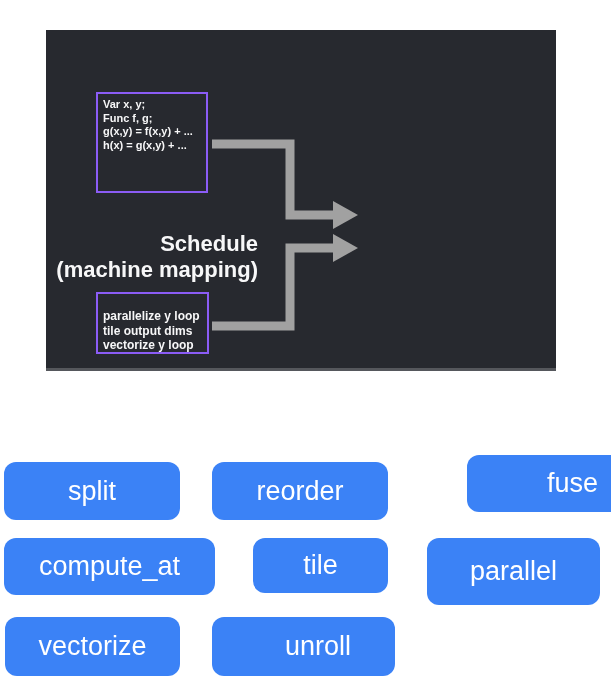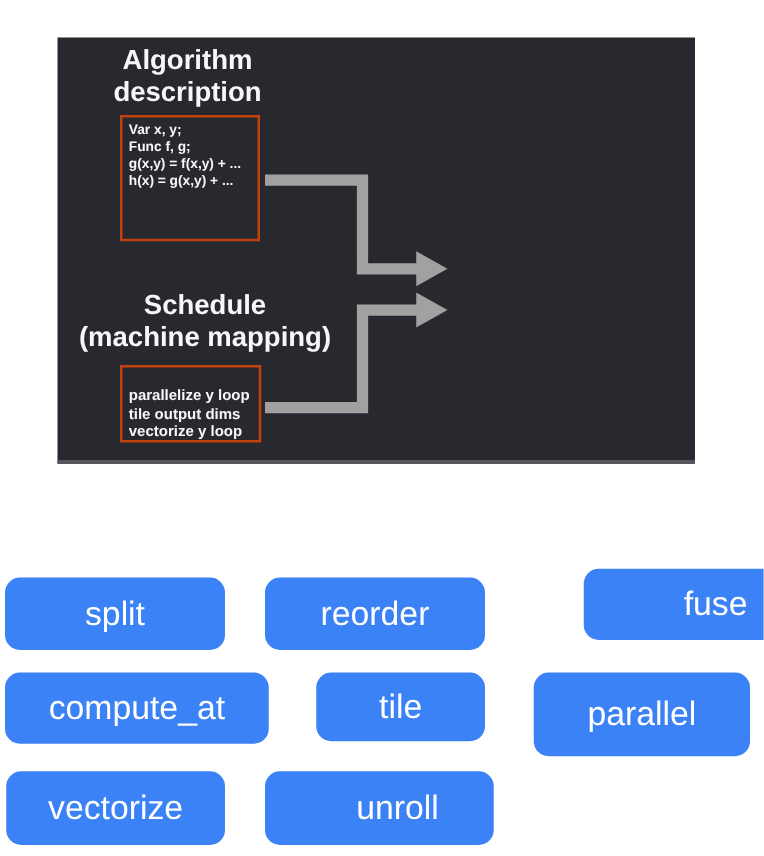--- a/index.html
+++ b/index.html
@@ -29,25 +29,25 @@
   .heading {
     position: absolute;
     color: #f7f7f8;
     font-weight: bold;
     font-size: 22px;
     line-height: 26px;
     text-align: center;
     white-space: pre-line;
   }
   .heading-algorithm { left: 24px; top: 5px;  width: 160px; }
-  .heading-schedule  { left: 12px;  top: 201px; width: 212px; }
+  .heading-schedule  { left: 0px;  top: 201px; width: 212px; text-align: right; }
 
   .codebox {
     position: absolute;
-    border: 2px solid #c2410c;
+    border: 2px solid #8b5cf6;
     color: #f7f7f8;
     font-weight: bold;
     white-space: pre-line;
     box-sizing: border-box;
   }
   .codebox-algorithm {
     left: 50px; top: 62px;
     width: 112px; height: 101px;
     font-size: 11px; line-height: 13.5px;
     padding: 4px 0 0 5px;
@@ -104,22 +104,20 @@
   .chip-vectorize  { left: 5px;   top: 617px; width: 175px; height: 59px; }
   .chip-unroll     { left: 212px; top: 617px; width: 183px; height: 59px; padding-left: 29px; }
 </style>
 </head>
 <body>
 
 <div class="stage">
 
   <div class="panel">
 
-    <div class="heading heading-algorithm">Algorithm
-description</div>
 
     <div class="codebox codebox-algorithm">Var x, y;
 Func f, g;
 g(x,y) = f(x,y) + ...
 h(x) = g(x,y) + ...</div>
 
     <div class="heading heading-schedule">Schedule
 (machine mapping)</div>
 
     <div class="codebox codebox-schedule">parallelize y loop

